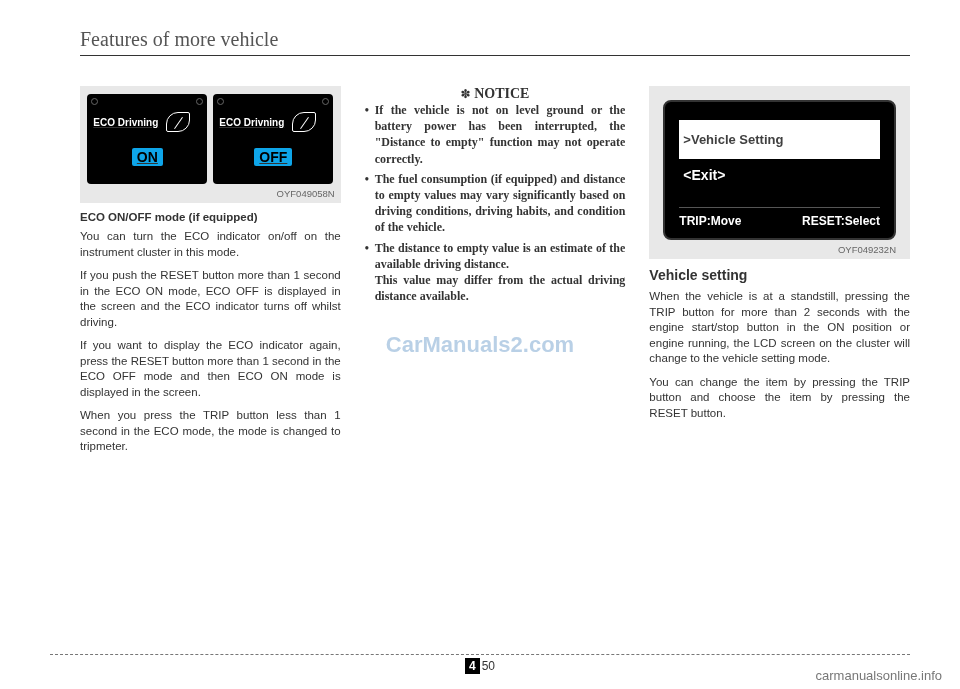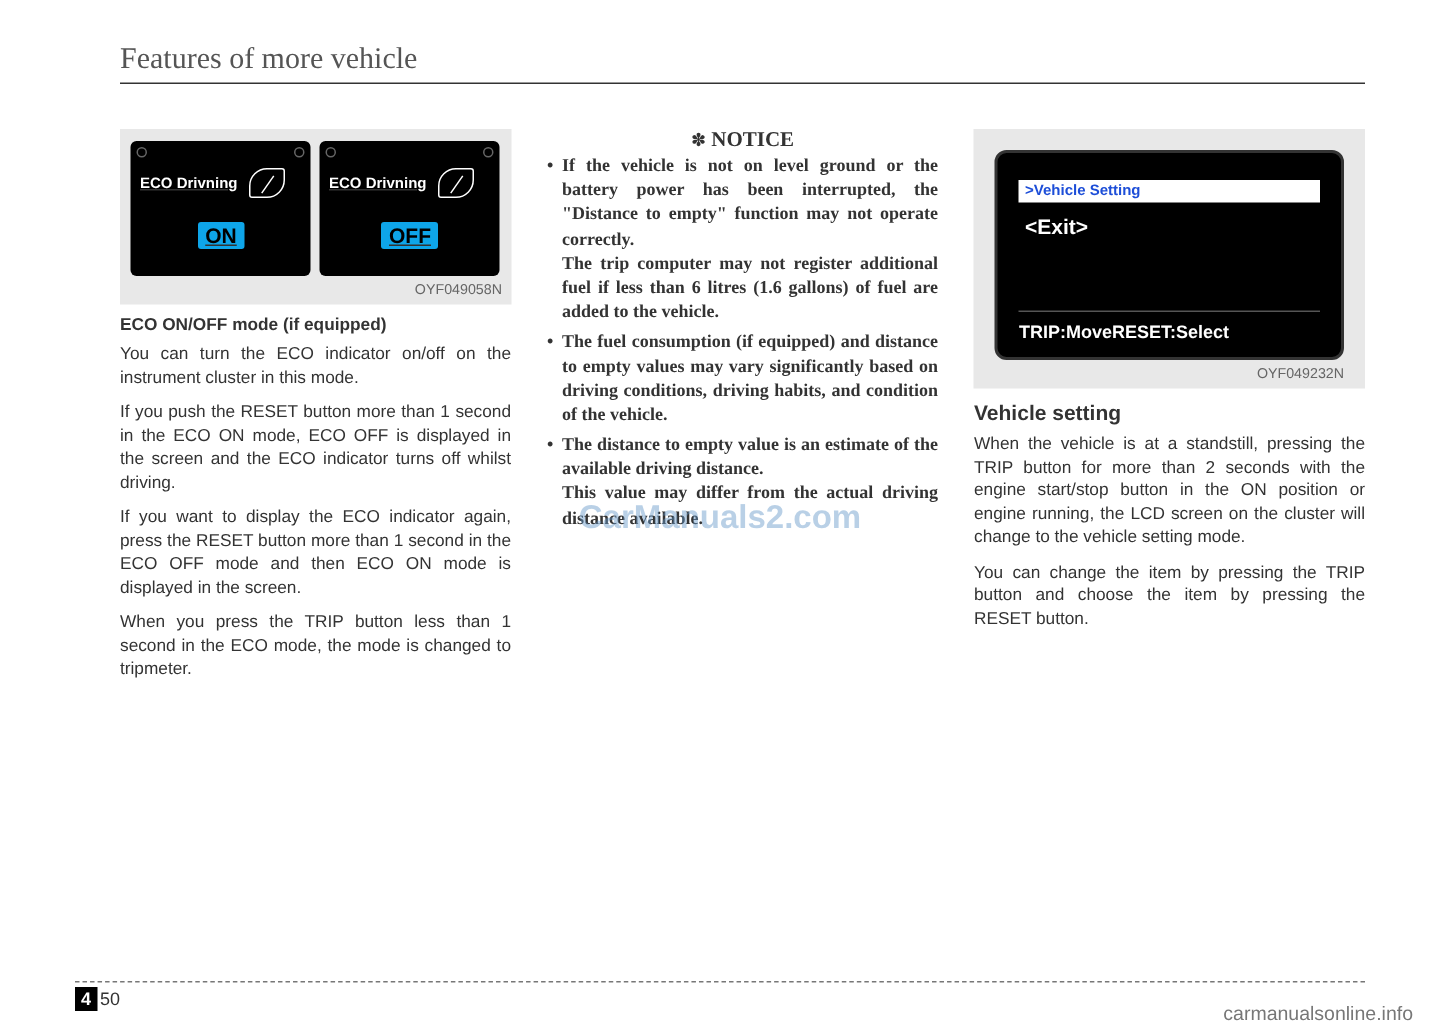--- a/index.html
+++ b/index.html
@@ -20,39 +20,39 @@
     .eco-top { display:flex; align-items:center; gap:8px; width:100%; }
     .eco-label { color:#fff; font-size:10px; font-weight:bold; }
     .leaf { width:24px; height:20px; border:1.5px solid #fff; border-radius:12px 2px 12px 2px; position:relative; }
     .leaf::after{content:"";position:absolute;width:1px;height:14px;background:#fff;left:50%;top:3px;transform:rotate(35deg);}
     .onoff { background:#0ea5e9; color:#000; font-size:14px; font-weight:bold; padding:1px 5px; border-radius:2px; }
     .fig-code { text-align:right; font-size:9.5px; color:#666; margin-top:4px; }
     
     
     .fig2 { background:#e8e8e8; padding:14px 14px 4px 14px; margin-bottom:8px; }
     .vs-screen { background:#000; border-radius:8px; padding:18px 14px 10px 14px; height:140px; display:flex; flex-direction:column; justify-content:space-between; position:relative; border:2px solid #333;}
-    .vs-row1 { background:#fff; color:#1d4ed8; font-size:10px; font-weight:bold; padding:2px 4px; }
+    .vs-row1 { background:#fff; color:#404040; font-size:13px; font-weight:bold; padding:12px 4px; }
     .vs-row2 { color:#fff; font-size:14px; font-weight:bold; padding:2px 4px; margin-top:6px;}
-    .vs-bottom { color:#fff; font-size:12px; font-weight:bold; display:flex; justify-content:flex-start; border-top:1px solid #555; padding-top:6px;}
+    .vs-bottom { color:#fff; font-size:12px; font-weight:bold; display:flex; justify-content:space-between; border-top:1px solid #555; padding-top:6px;}
     
     .subhead-bold { font-weight:bold; font-size:11.5px; margin-bottom:6px; }
     .subhead-sans { font-weight:bold; font-size:14px; margin-bottom:6px; font-family: Arial, Helvetica, sans-serif;}
     .body-p { line-height:1.35; margin-bottom:8px; text-align:justify; }
     .notice-h { font-family: Georgia,'Times New Roman',serif; font-size:14px;text-align:center; }
     .notice-h .dingbat{font-size:12px;}
     .notice-ul { font-family: Georgia,'Times New Roman',serif; font-weight:bold; font-size:12px; line-height:1.35; list-style:none; padding-left:10px;text-align:justify;}
     .notice-ul li{position:relative; margin-bottom:4px;}
     .notice-ul li::before{content:"•"; position:absolute; left:-10px;}
     .notice-ul .cont{margin-top:-4px;}
     
     .watermark { position:absolute; left:50%; top:50%; transform:translate(-50%,-50%); font-size:22px; color:rgba(100,150,200,0.45); font-weight:bold; pointer-events:none;}
     
     .footer { position:absolute; bottom:16px; left:50px; right:50px; }
     .dashed { border:none; border-top:1px dashed #777; }
-    .pagenum { font-size:12px; color:#333; margin-top:4px; }
+    .pagenum { font-size:12px; color:#333; margin-top:4px;text-align:center; }
     .pagenum .sec{background:#000;color:#fff;padding:1px 4px;font-weight:bold;margin-right:2px;}
     .footer-site { position:absolute; bottom:6px; right:18px; font-size:13px; color:#777; }
   </style>
 </head>
 <body>
 
 <div class="page">
   <div class="header">Features of more vehicle</div>
   <hr class="header-rule">
 
@@ -86,21 +86,20 @@
     </div>
 
     <div class="col">
       <div class="notice-h">
         <span class="dingbat">✽</span>
         <b>NOTICE</b>
       </div>
       <ul class="notice-ul">
         <li>
           <span>If the vehicle is not on level ground or the battery power has been interrupted, the "Distance to empty" function may not operate correctly.</span><br>
-          <span class="cont">The trip computer may not register additional fuel if less than 6 litres (1.6 gallons) of fuel are added to the vehicle.</span>
         </li>
         <li>The fuel consumption (if equipped) and distance to empty values may vary significantly based on driving conditions, driving habits, and condition of the vehicle.</li>
         <li>
           <span>The distance to empty value is an estimate of the available driving distance.</span><br>
           <span class="cont">This value may differ from the actual driving distance available.</span>
         </li>
       </ul>
     </div>
 
     <div class="col">

